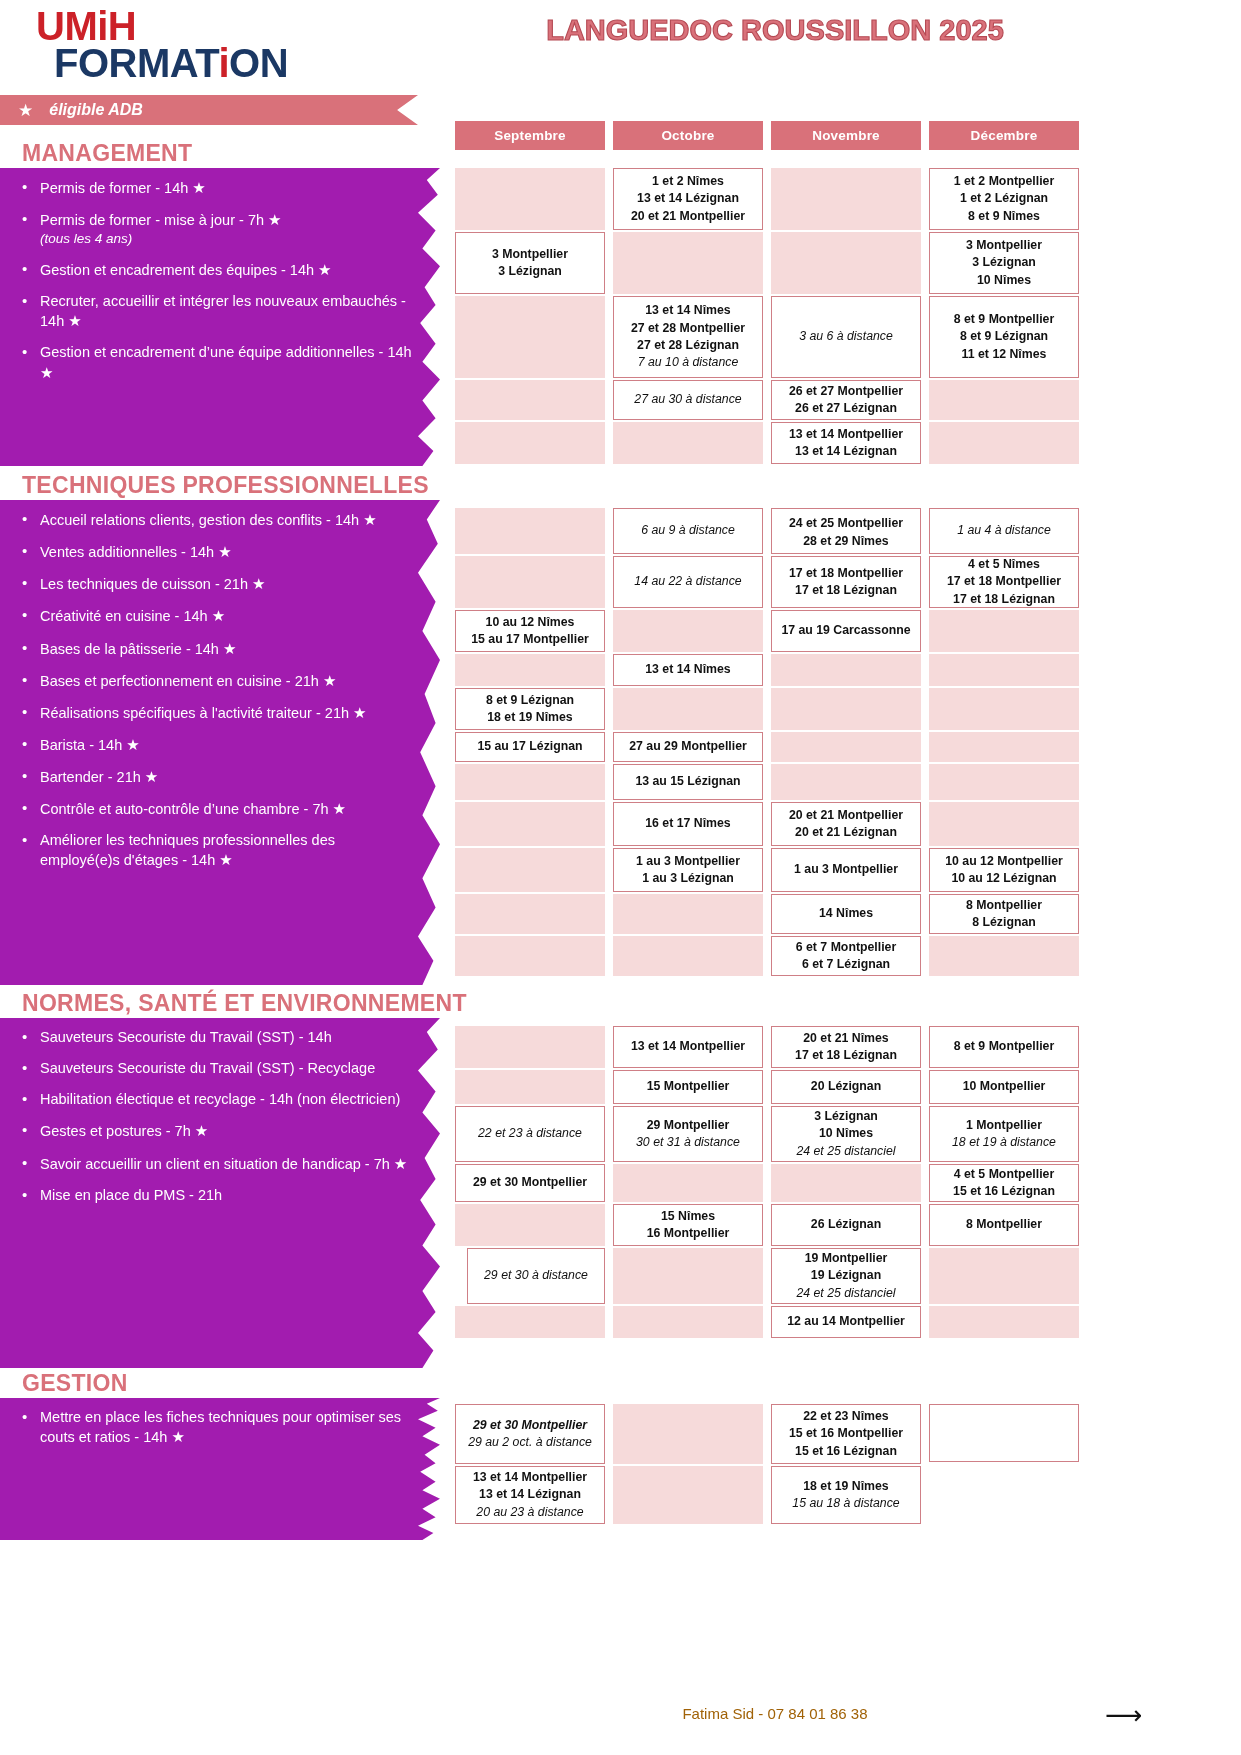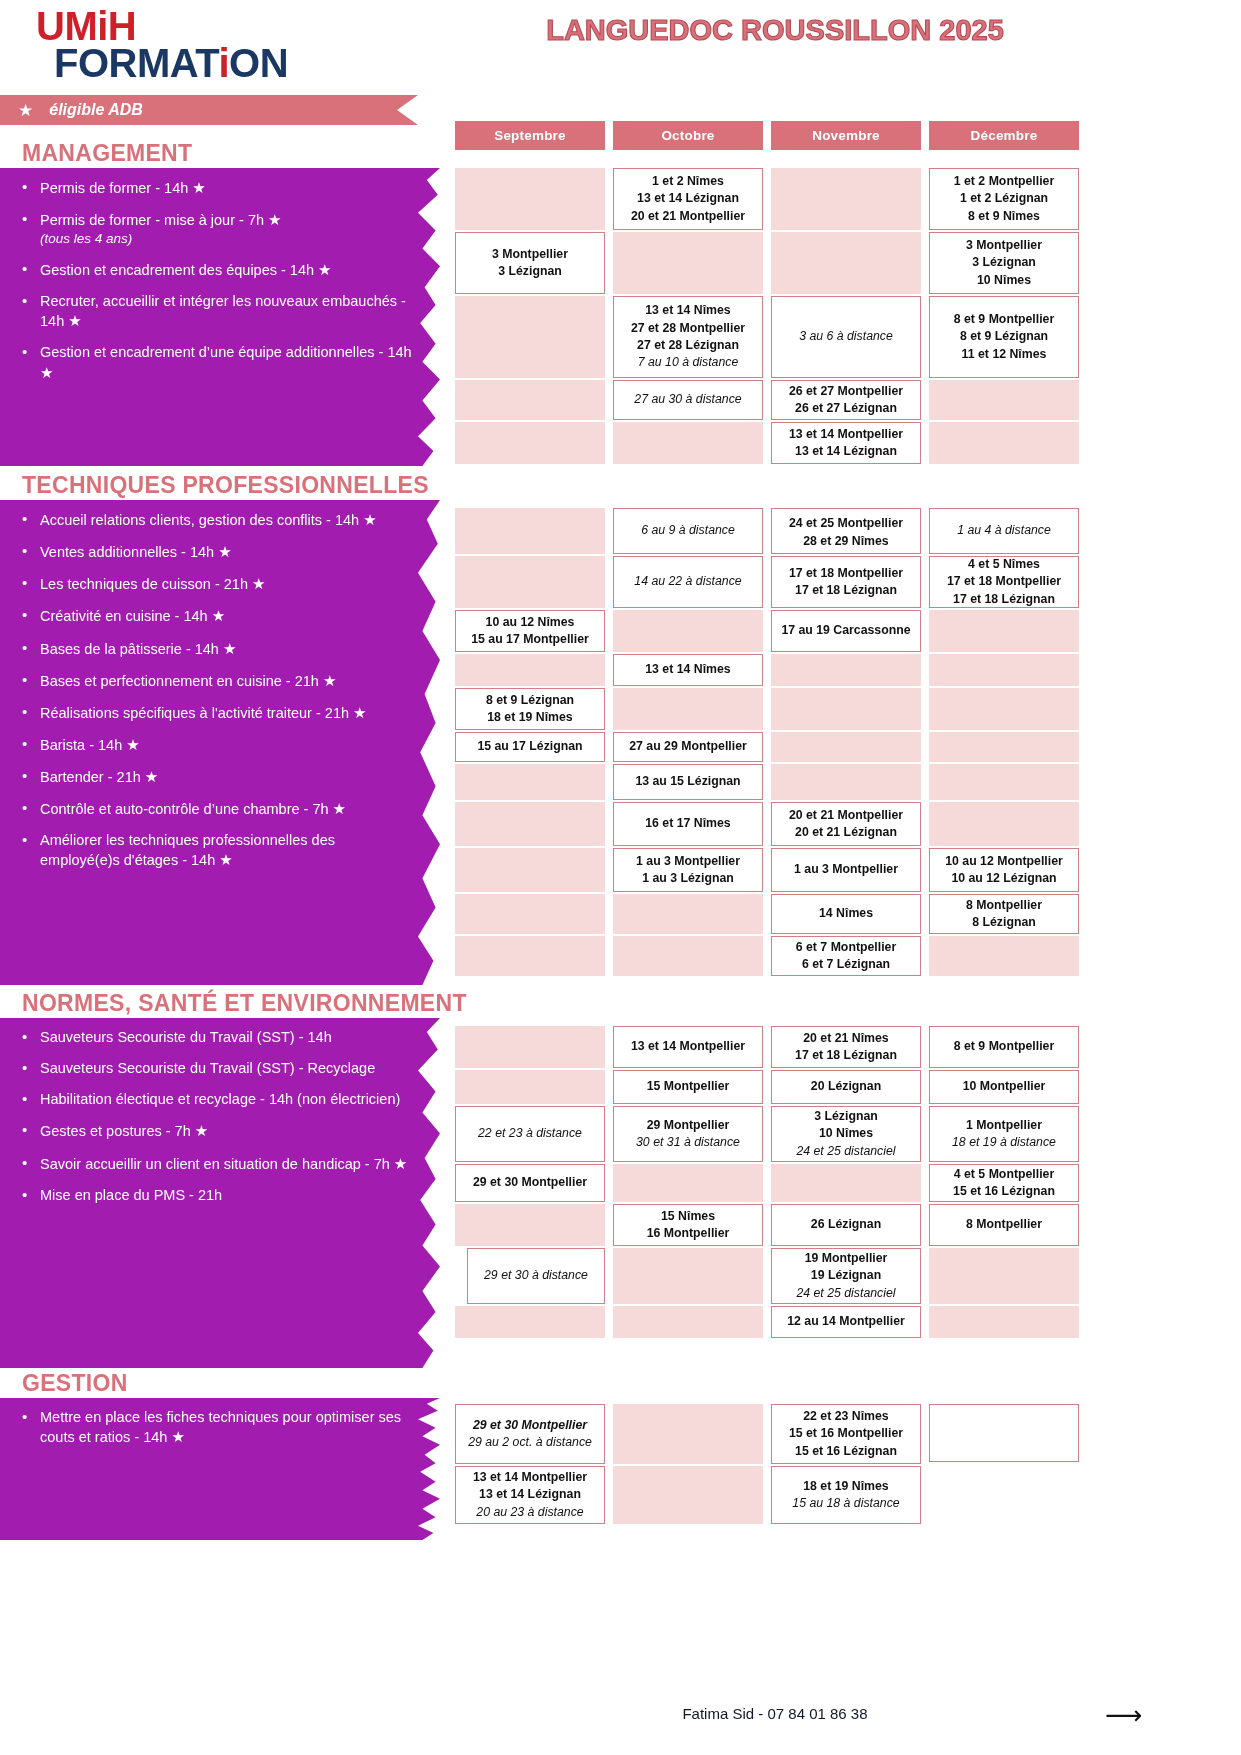--- a/index.html
+++ b/index.html
@@ -84,21 +84,21 @@
     padding: 3px 2px; font-weight: 600;
   }
   .cell.empty { background: #f6dada; border: none; }
   .cell.blank { background: #ffffff; border: 1.3px solid #cf7f86; }
   .cell .it { font-style: italic; font-weight: 400; }
   .cell .bi { font-style: italic; font-weight: bold; }
 
   
   .footer {
     position: absolute; left: 455px; top: 1705px; width: 640px;
-    text-align: center; font-size: 15px; color: #0f172a;
+    text-align: center; font-size: 15px; color: #a16207;
   }
   .arrow { position: absolute; left: 1105px; top: 1700px; font-size: 26px; color:#111; }
 </style>
 </head>
 <body>
 
 <div class="page">
 
   <div class="logo">
     <div class="l1"><span>UM</span><span class="mi">i</span><span>H</span></div>

